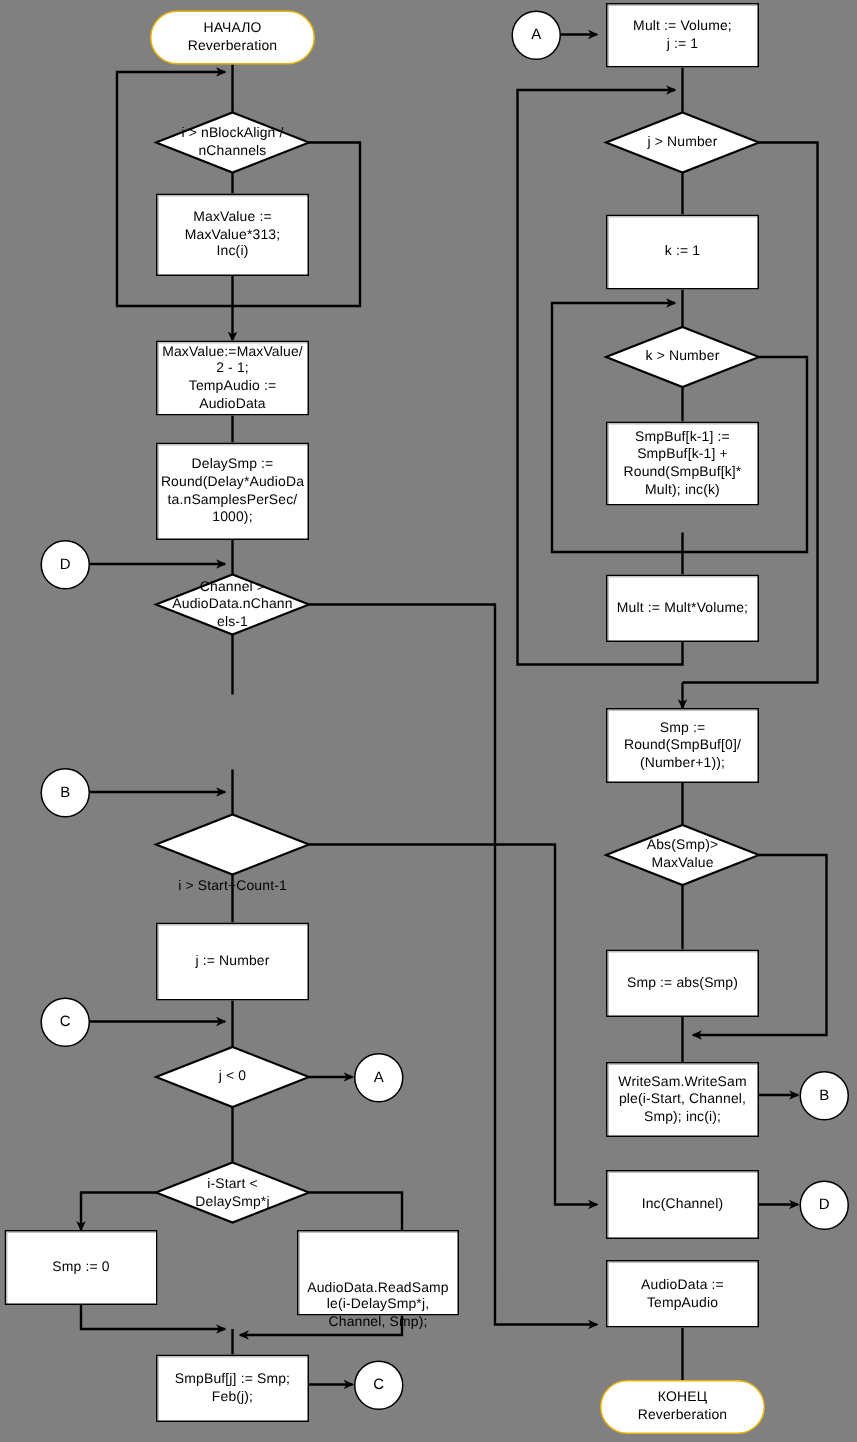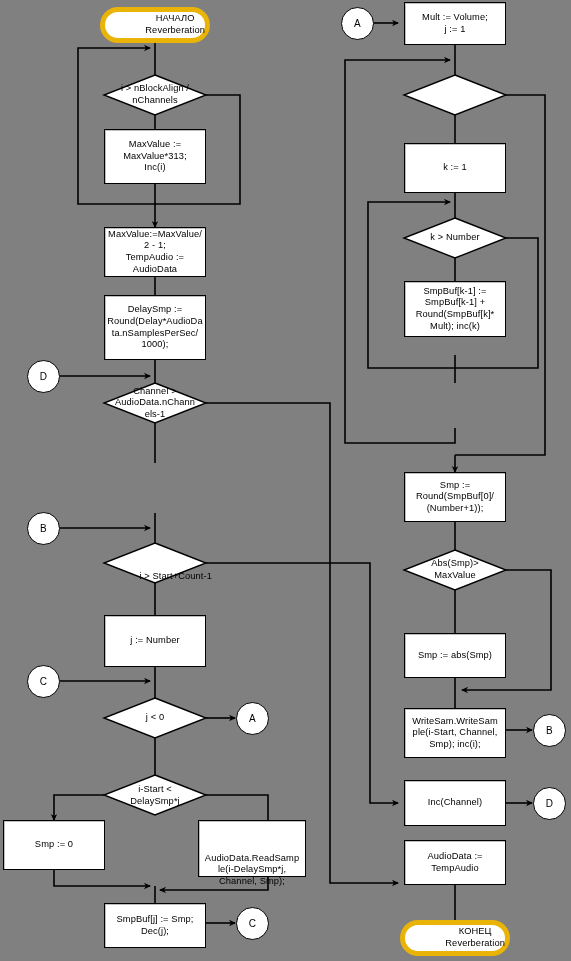--- a/index.html
+++ b/index.html
@@ -26,23 +26,22 @@
   }
   
   .proc{
     border:1px solid #000;
     box-shadow: 1px 1px 0 0 #bfbfbf inset, -1px -1px 0 0 #ffffff inset;
   }
   .proc .txt{padding:0 2px;}
 
   
   .term{
-    border:5px solid #eab308;
+    border:1px solid #eab308;
     border-radius:18px;
-    justify-content:flex-end;
   }
 
   
   .conn{
     border:1px solid #000;
     border-radius:50%;
     font-size:10px;
   }
 
   
@@ -198,21 +197,21 @@
     <span class="txt" style="white-space:pre-line;">Channel &gt;
 AudioData.nChann
 els-1</span>
   </div>
 
 
   <div class="node conn" style="left:27px;top:512px;width:33px;height:33px;">
     <span class="txt">B</span>
   </div>
 
-  <div class="node dec" style="left:98px;top:559px;width:114px;height:36px;justify-content:flex-end;">
+  <div class="node dec" style="left:98px;top:573px;width:114px;height:36px;">
     <span class="txt" style="white-space:pre-line;">i &gt; Start+Count-1</span>
   </div>
 
   <div class="node proc" style="left:104px;top:615px;width:102px;height:52px;">
     <span class="txt" style="white-space:pre-line;">j := Number</span>
   </div>
 
   <div class="node conn" style="left:27px;top:665px;width:33px;height:33px;">
     <span class="txt">C</span>
   </div>
@@ -235,52 +234,58 @@
   </div>
 
   <div class="node proc" style="left:198px;top:820px;width:108px;height:57px;">
     <span class="txt" style="white-space:pre-line;margin-top:43px;">AudioData.ReadSamp
 le(i-DelaySmp*j,
 Channel, Smp);</span>
   </div>
 
   <div class="node proc" style="left:104px;top:903px;width:102px;height:45px;">
     <span class="txt" style="white-space:pre-line;">SmpBuf[j] := Smp;
-Dec(j);</span>
+Feb(j);</span>
   </div>
 
   <div class="node conn" style="left:236px;top:907px;width:33px;height:33px;">
     <span class="txt">C</span>
   </div>
 
   <div class="node conn" style="left:341px;top:7px;width:33px;height:33px;">
     <span class="txt">A</span>
   </div>
 
   <div class="node proc" style="left:404px;top:2px;width:102px;height:43px;">
     <span class="txt" style="white-space:pre-line;">Mult := Volume;
 j := 1</span>
   </div>
 
+  <div class="node dec" style="left:398px;top:77px;width:114px;height:36px;">
+    <span class="txt" style="white-space:pre-line;">j  &gt; Number</span>
+  </div>
 
   <div class="node proc" style="left:404px;top:143px;width:102px;height:50px;">
     <span class="txt" style="white-space:pre-line;">k := 1</span>
   </div>
 
   <div class="node dec" style="left:398px;top:220px;width:114px;height:36px;">
     <span class="txt" style="white-space:pre-line;">k  &gt; Number</span>
   </div>
 
   <div class="node proc" style="left:404px;top:281px;width:102px;height:56px;">
     <span class="txt" style="white-space:pre-line;">SmpBuf[k-1] :=
 SmpBuf[k-1] +
 Round(SmpBuf[k]*
 Mult); inc(k)</span>
   </div>
 
+  <div class="node proc" style="left:404px;top:383px;width:102px;height:45px;">
+    <span class="txt" style="white-space:pre-line;">Mult := Mult*Volume;</span>
+  </div>
 
   <div class="node proc" style="left:404px;top:472px;width:102px;height:50px;">
     <span class="txt" style="white-space:pre-line;">Smp :=
 Round(SmpBuf[0]/
 (Number+1));</span>
   </div>
 
   <div class="node dec" style="left:398px;top:552px;width:114px;height:36px;">
     <span class="txt" style="white-space:pre-line;">Abs(Smp)&gt;
 MaxValue</span>

